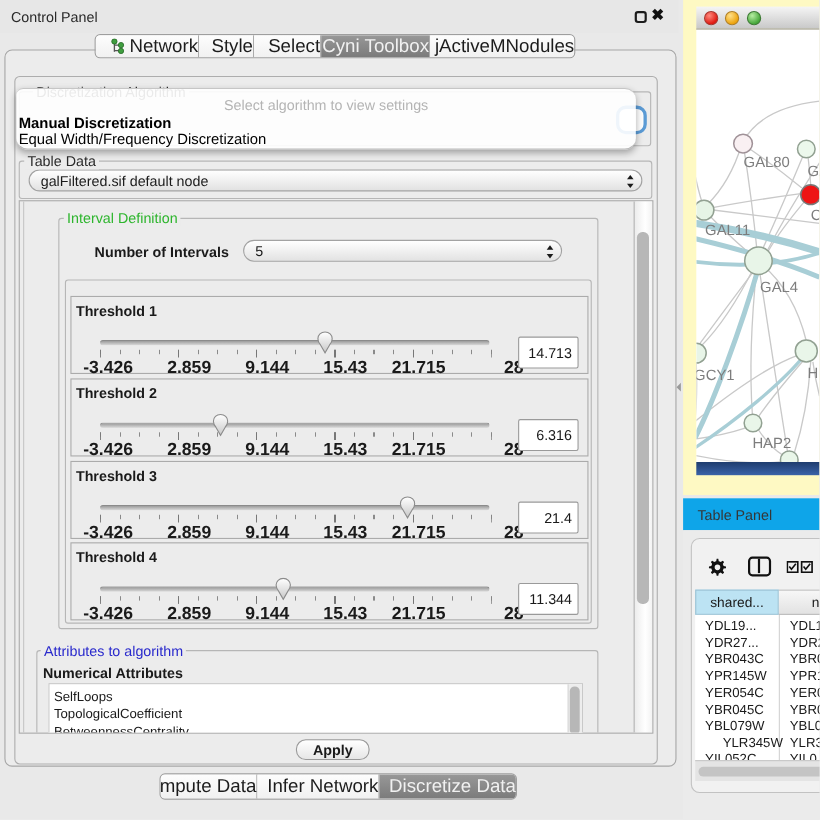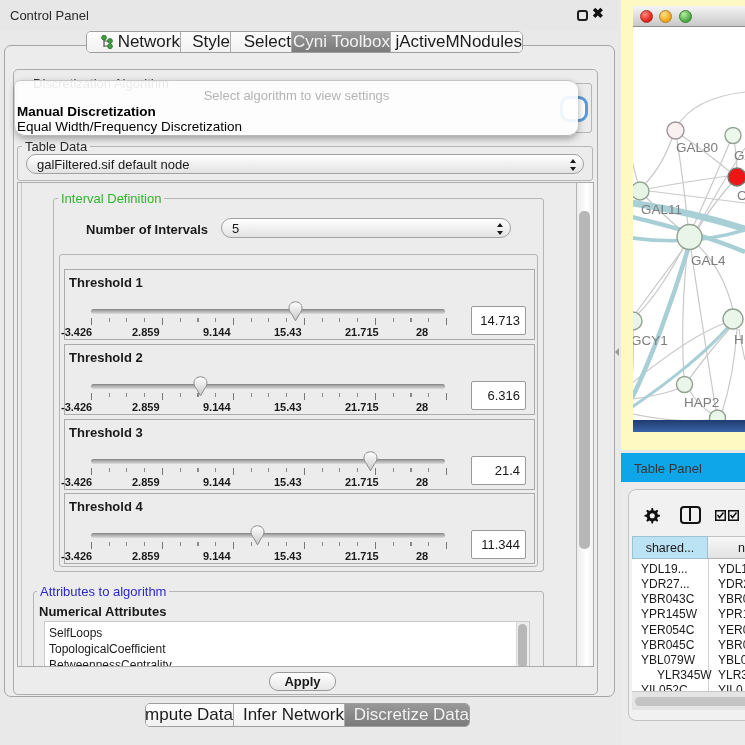--- a/index.html
+++ b/index.html
@@ -35,21 +35,21 @@
 
   
   .thp { position:absolute; left:46px; width:471px; height:71px; border:1px solid #ababab; background:#ececec; }
   .thp .ttl { position:absolute; left:4px; top:5px; font-size:13px; font-weight:bold; }
   .track { position:absolute; left:26px; top:39px; width:354px; height:5px; border-radius:3px; background:linear-gradient(#9c9c9c,#dcdcdc); border-top:1px solid #8b8b8b; }
   .thumb { position:absolute; top:31px; width:15px; height:21px; }
   .ticks-min { position:absolute; left:26px; top:48px; width:356px; height:4px;
      background:repeating-linear-gradient(to right,#8a8a8a 0 1px,transparent 1px 17.75px); }
   .ticks-maj { position:absolute; left:26px; top:48px; width:356px; height:7px;
      background:repeating-linear-gradient(to right,#777 0 1px,transparent 1px 71px); }
-  .tlab { position:absolute; top:56px; width:60px; text-align:left; font-size:11px; font-weight:bold; color:#1a1a1a; }
+  .tlab { position:absolute; top:56px; width:60px; text-align:right; font-size:16px; font-weight:bold; color:#1a1a1a; }
   .tfield { position:absolute; left:406px; top:36px; width:55px; height:29px; background:#fff; border:1px solid #9a9a9a; border-radius:2px; font-size:13px; text-align:right; line-height:28px; padding-right:5px; }
 
   
   .vthumb { position:absolute; border-radius:5px; background:#b7b7b7; }
 
   
   #netwin { left:621px; top:0; width:124px; height:450px; background:#fef9c3; }
   #nettitle { position:absolute; left:12px; top:6px; width:112px; height:21px; background:linear-gradient(#f5f5f5,#c8c8c8); border-bottom:1px solid #8f8f8f; }
   .light { position:absolute; top:4px; width:13px; height:13px; border-radius:50%; }
   #netcontent { position:absolute; left:12px; top:27px; width:112px; height:393px; background:#fff; overflow:hidden; }

